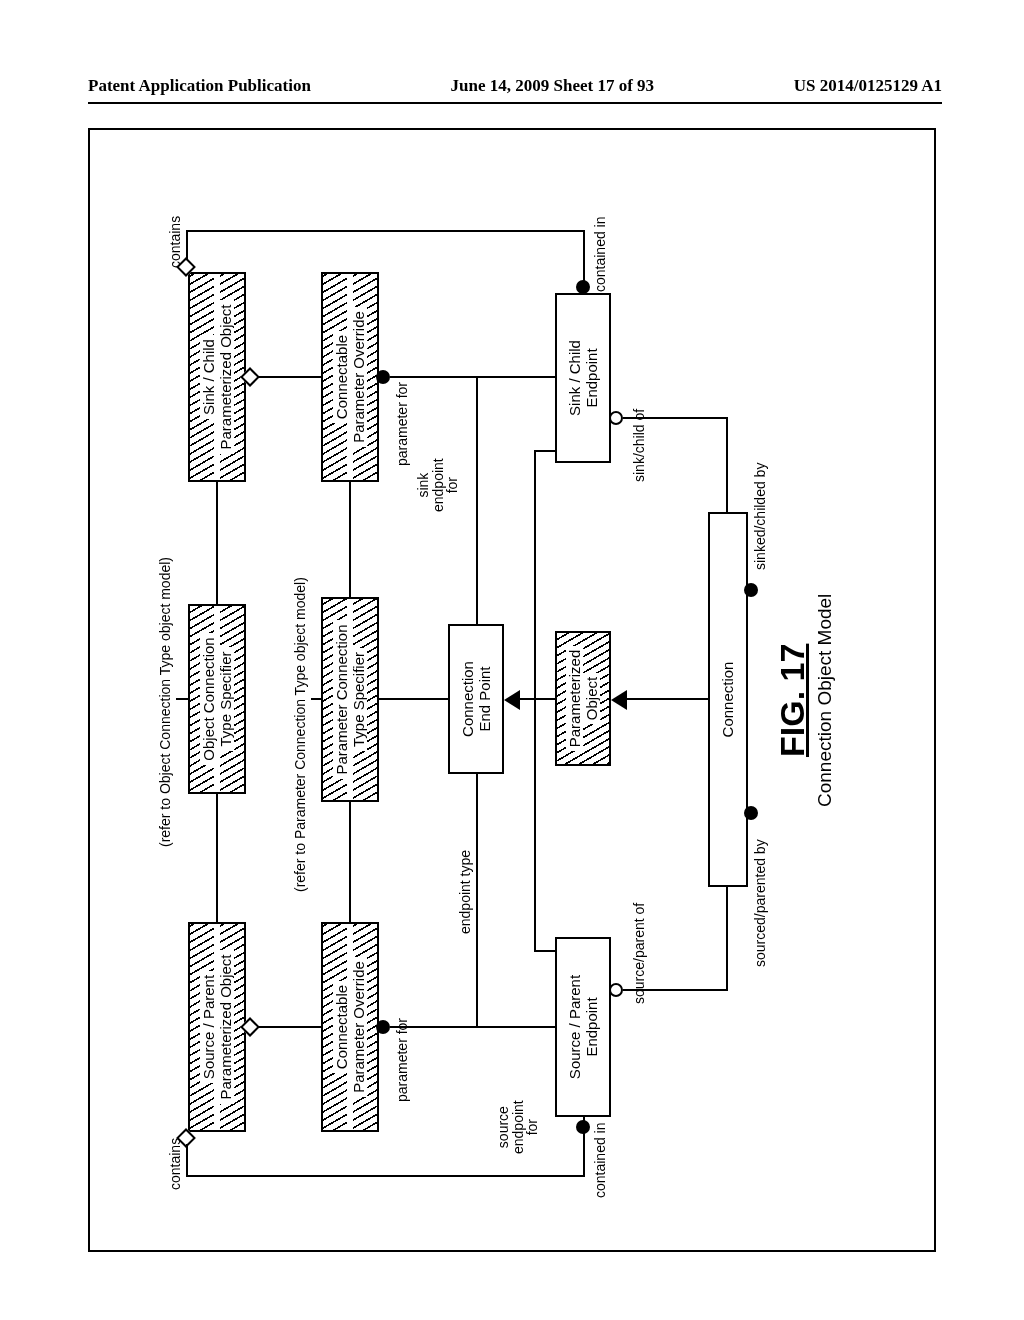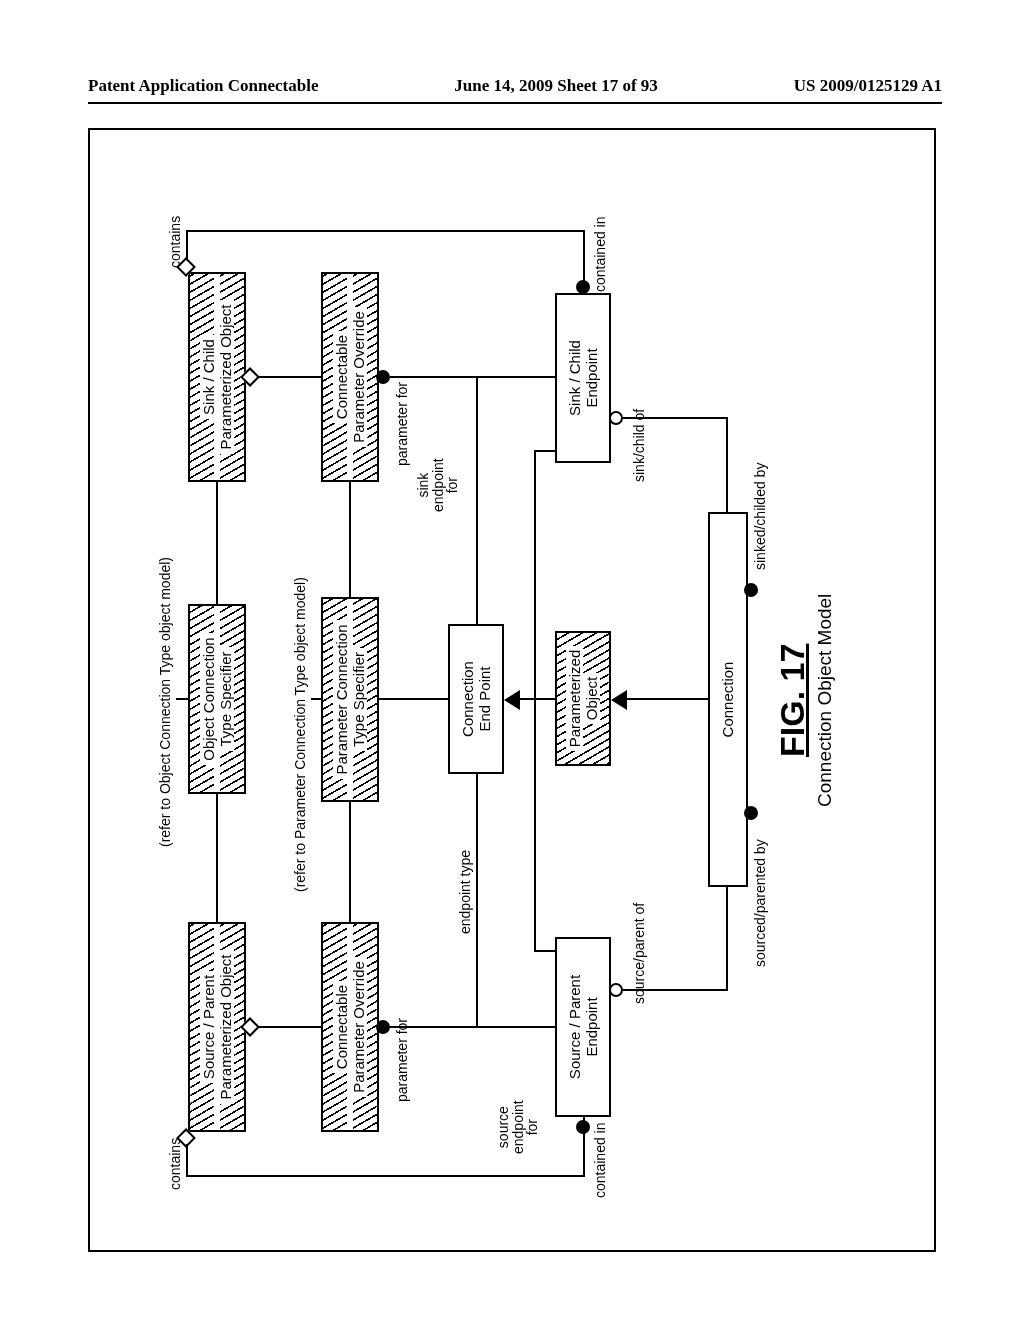--- a/index.html
+++ b/index.html
@@ -153,23 +153,23 @@
   }
   .fig-caption .ftitle {
     font-size: 19px;
     margin-top: 2px;
   }
 </style>
 </head>
 <body>
 
 <div class="header">
-  <span>Patent Application Connectable</span>
+  <span>Patent Application Publication</span>
   <span>June 14, 2009  Sheet 17 of 93</span>
-  <span>US 2009/0125129 A1</span>
+  <span>US 2014/0125129 A1</span>
 </div>
 
 <div class="frame">
   <div class="diagram-viewport">
     <div class="diagram">
 
       <div class="lbl-abs" style="left:405px; top:70px;">(refer to Object Connection Type object model)</div>
       <div class="lbl-abs" style="left:360px; top:205px;">(refer to Parameter Connection Type object model)</div>
 
       <div class="box" style="left:120px; top:100px; width:210px; height:58px;">

